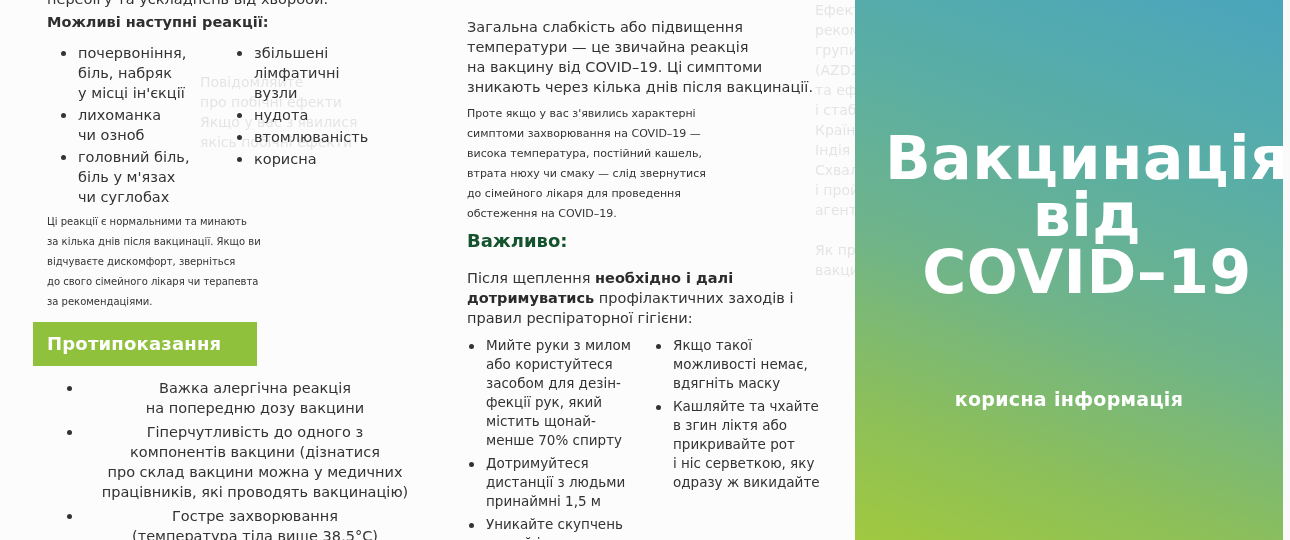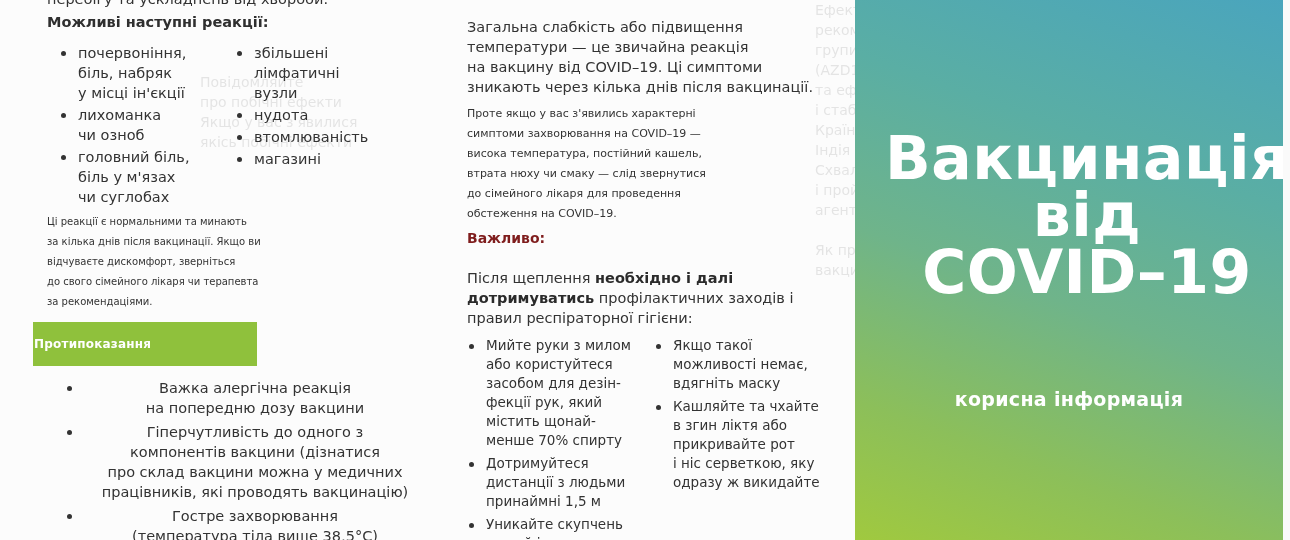--- a/index.html
+++ b/index.html
@@ -13,31 +13,31 @@
     .cut-top { position: absolute; left: 47px; top: -11px; font-size: 14.5px; line-height: 20px; color: #333; white-space: nowrap; }
     .reactions-heading { position: absolute; left: 47px; top: 14px; font-size: 14.5px; font-weight: bold; color: #2f2f2f; }
     .reactions-col { position: absolute; list-style: none; font-size: 14.5px; line-height: 20px; color: #333; }
     .reactions-col.c1 { left: 60px; top: 43px; width: 170px; }
     .reactions-col.c2 { left: 236px; top: 43px; width: 200px; }
     .reactions-col li { position: relative; padding-left: 18px; margin-bottom: 2px; white-space: pre-line; }
     .reactions-col li::before { content: ""; position: absolute; left: 1px; top: 8px; width: 5px; height: 5px; border-radius: 50%; background: #333; }
 
     .normal-para { position: absolute; left: 47px; top: 212px; width: 360px; font-size: 10px; line-height: 20px; color: #333; white-space: pre-line; }
 
-    .contra-box { position: absolute; left: 33px; top: 322px; width: 224px; height: 44px; background: #8fc13c; color: #fff; font-weight: bold; font-size: 12px; line-height: 44px; padding-left: 1px; letter-spacing: 0.2px; }
+    .contra-box { position: absolute; left: 33px; top: 322px; width: 224px; height: 44px; background: #8fc13c; color: #fff; font-weight: bold; font-size: 18px; line-height: 44px; padding-left: 14px; letter-spacing: 0.2px; }
 
     .contra-list { position: absolute; left: 66px; top: 378px; width: 360px; list-style: none; font-size: 14.5px; line-height: 20px; color: #333; }
     .contra-list li { position: relative; padding-left: 18px; margin-bottom: 4px; white-space: pre-line; text-align: center; }
     .contra-list li::before { content: ""; position: absolute; left: 1px; top: 8px; width: 5px; height: 5px; border-radius: 50%; background: #333; }
 
     
     .col-mid { position: absolute; left: 430px; top: 16px; width: 425px; height: 540px; }
     .mid-para1 { position: absolute; left: 37px; top: 1px; width: 380px; font-size: 14.5px; line-height: 20px; color: #333; white-space: pre-line; }
     .mid-para2 { position: absolute; left: 37px; top: 88px; width: 380px; font-size: 11px; line-height: 20px; color: #333; white-space: pre-line; }
-    .important-heading { position: absolute; left: 37px; top: 214px; font-size: 14px; font-weight: bold; color: #7f1d1d; }
+    .important-heading { position: absolute; left: 37px; top: 214px; font-size: 18px; font-weight: bold; color: #14532d; }
     .after-para { position: absolute; left: 37px; top: 252px; width: 380px; font-size: 14.5px; line-height: 20px; color: #333; }
     .after-para b { font-weight: bold; color: #2b2b2b; }
 
     .hyg-list { position: absolute; list-style: none; font-size: 13.5px; line-height: 19px; color: #333; }
     .hyg-list.c1 { left: 36px; top: 320px; width: 190px; }
     .hyg-list.c2 { left: 223px; top: 320px; width: 200px; }
     .hyg-list li { position: relative; padding-left: 20px; margin-bottom: 4px; white-space: pre-line; }
     .hyg-list li::before { content: ""; position: absolute; left: 3px; top: 8px; width: 5px; height: 5px; border-radius: 50%; background: #333; }
 
     
@@ -87,21 +87,21 @@
       <li>головний біль,
 біль у м'язах
 чи суглобах</li>
     </ul>
     <ul class="reactions-col c2">
       <li>збільшені
 лімфатичні
 вузли</li>
       <li>нудота</li>
       <li>втомлюваність</li>
-      <li>магазині</li>
+      <li>корисна</li>
     </ul>
 
     <p class="normal-para">Ці реакції є нормальними та минають
 за кілька днів після вакцинації. Якщо ви
 відчуваєте дискомфорт, зверніться
 до свого сімейного лікаря чи терапевта
 за рекомендаціями.</p>
 
     <div class="contra-box">Протипоказання</div>
 

